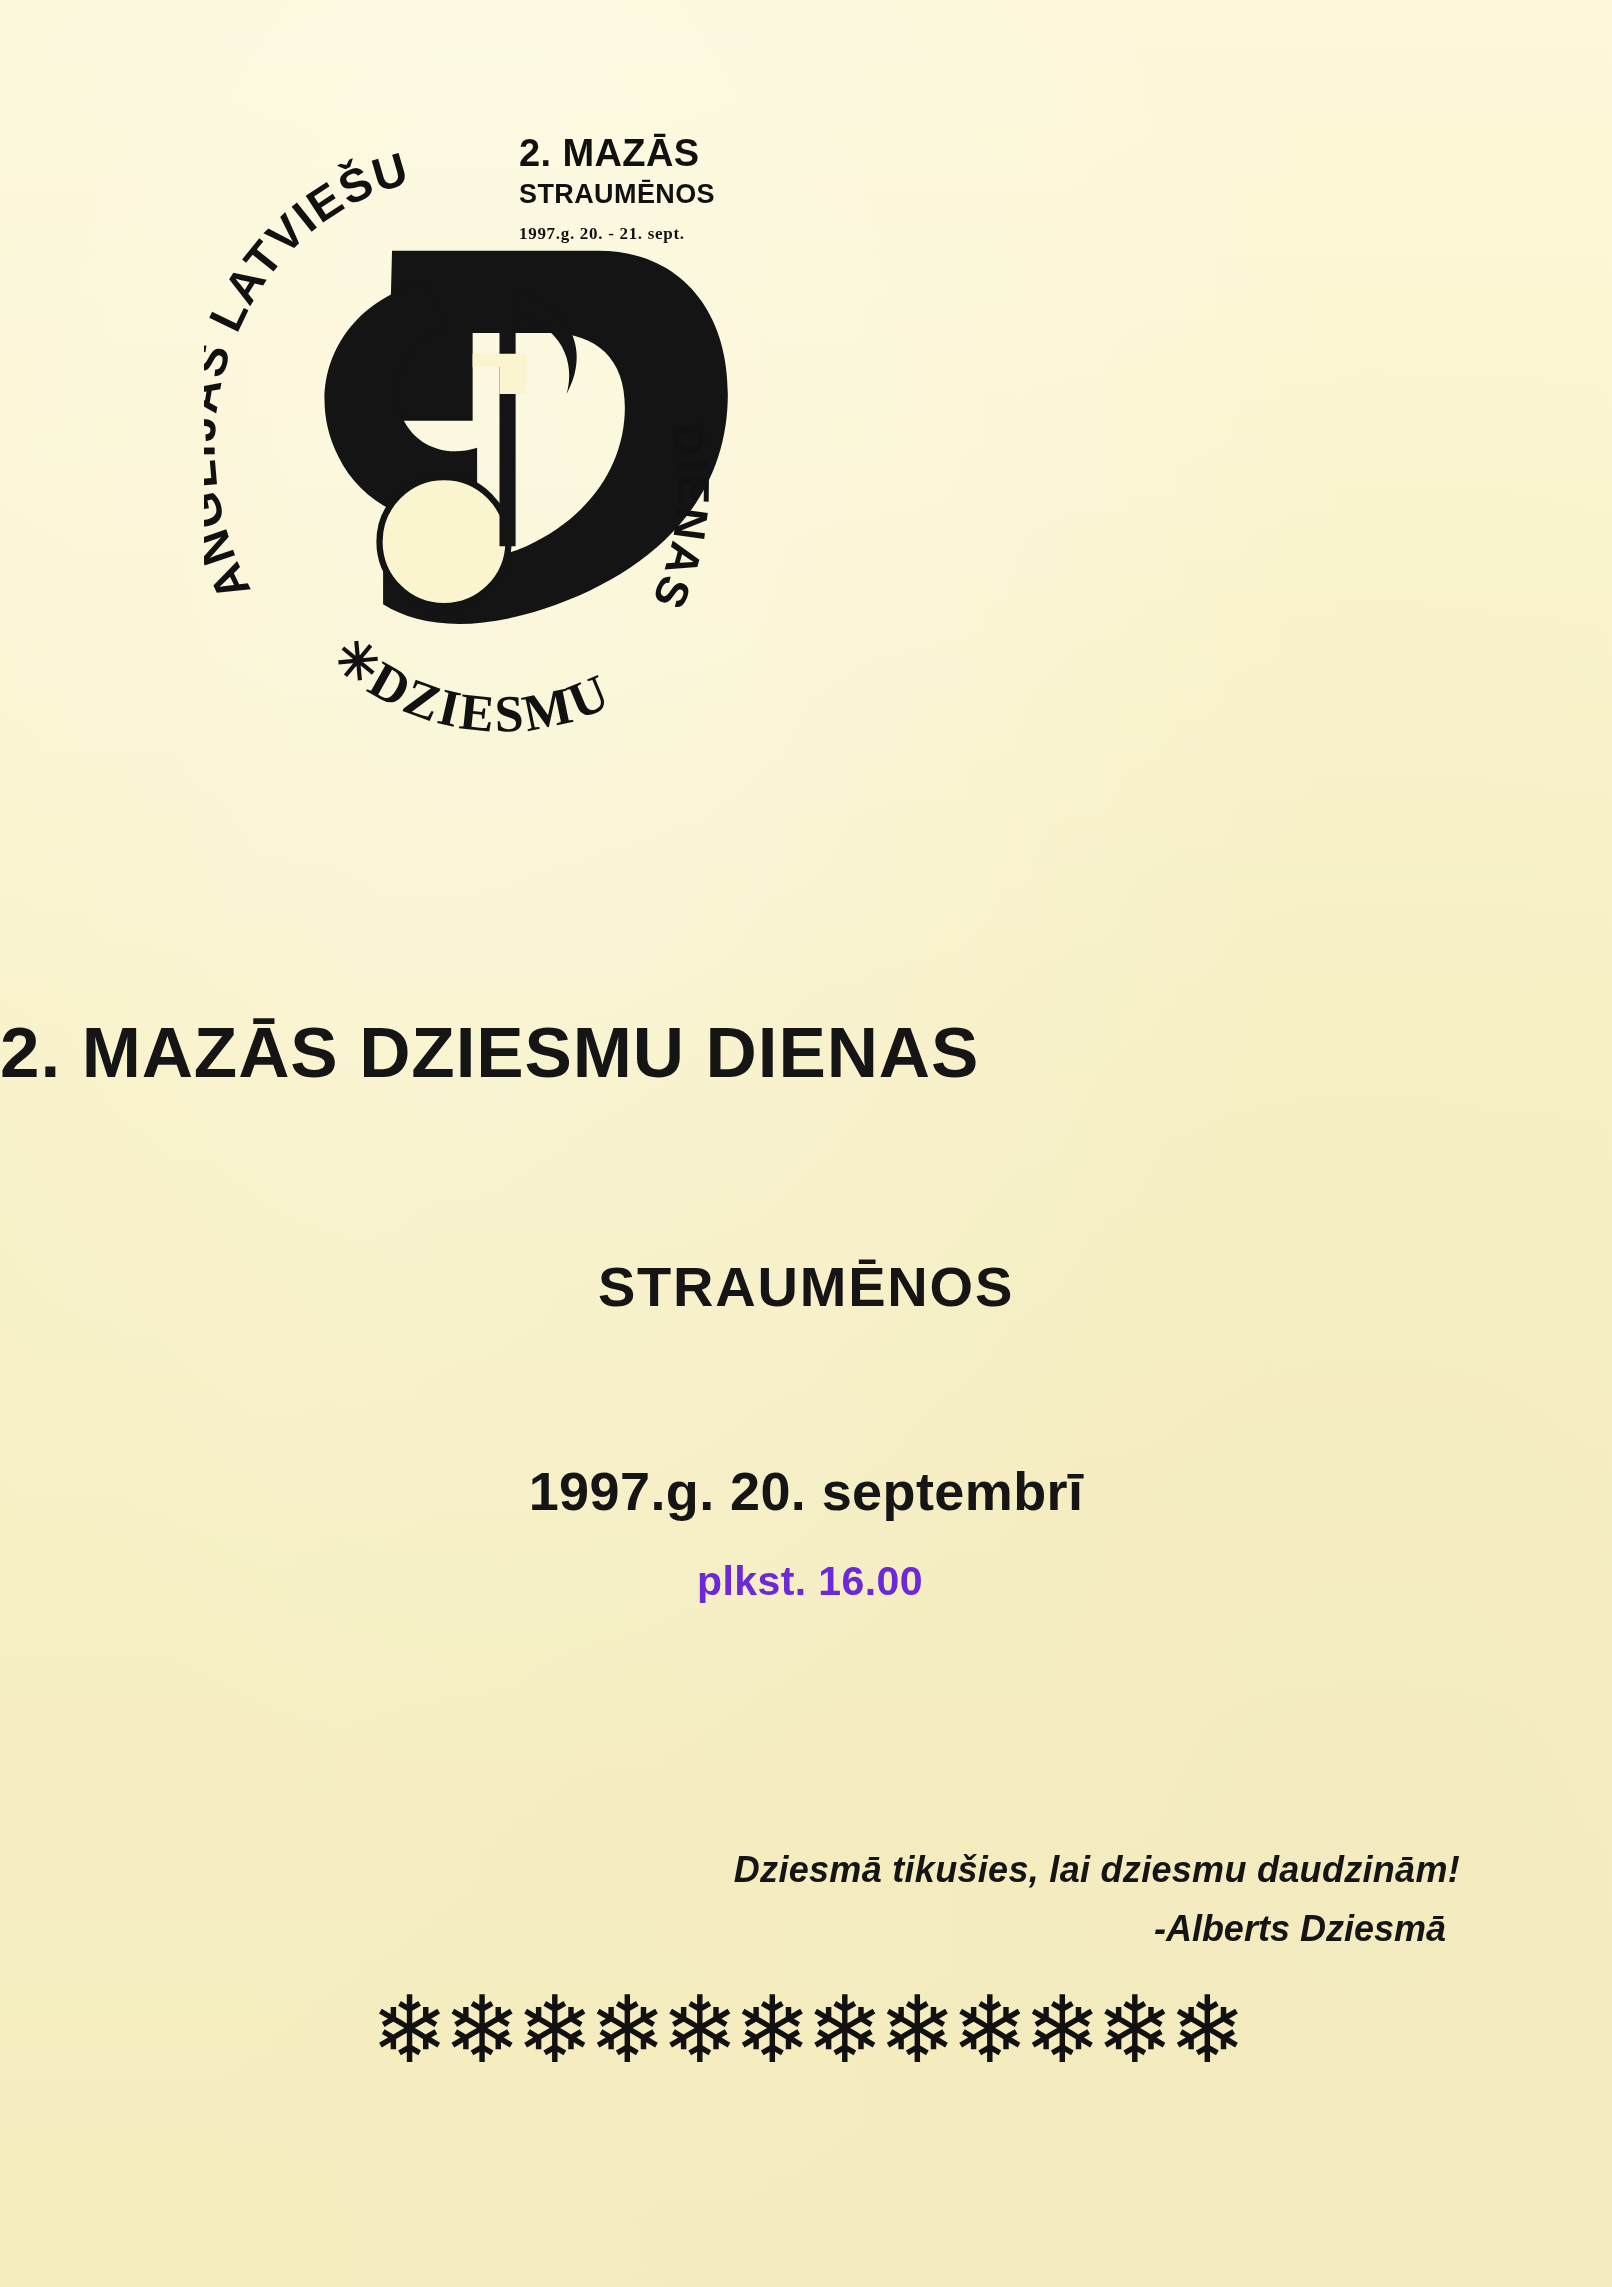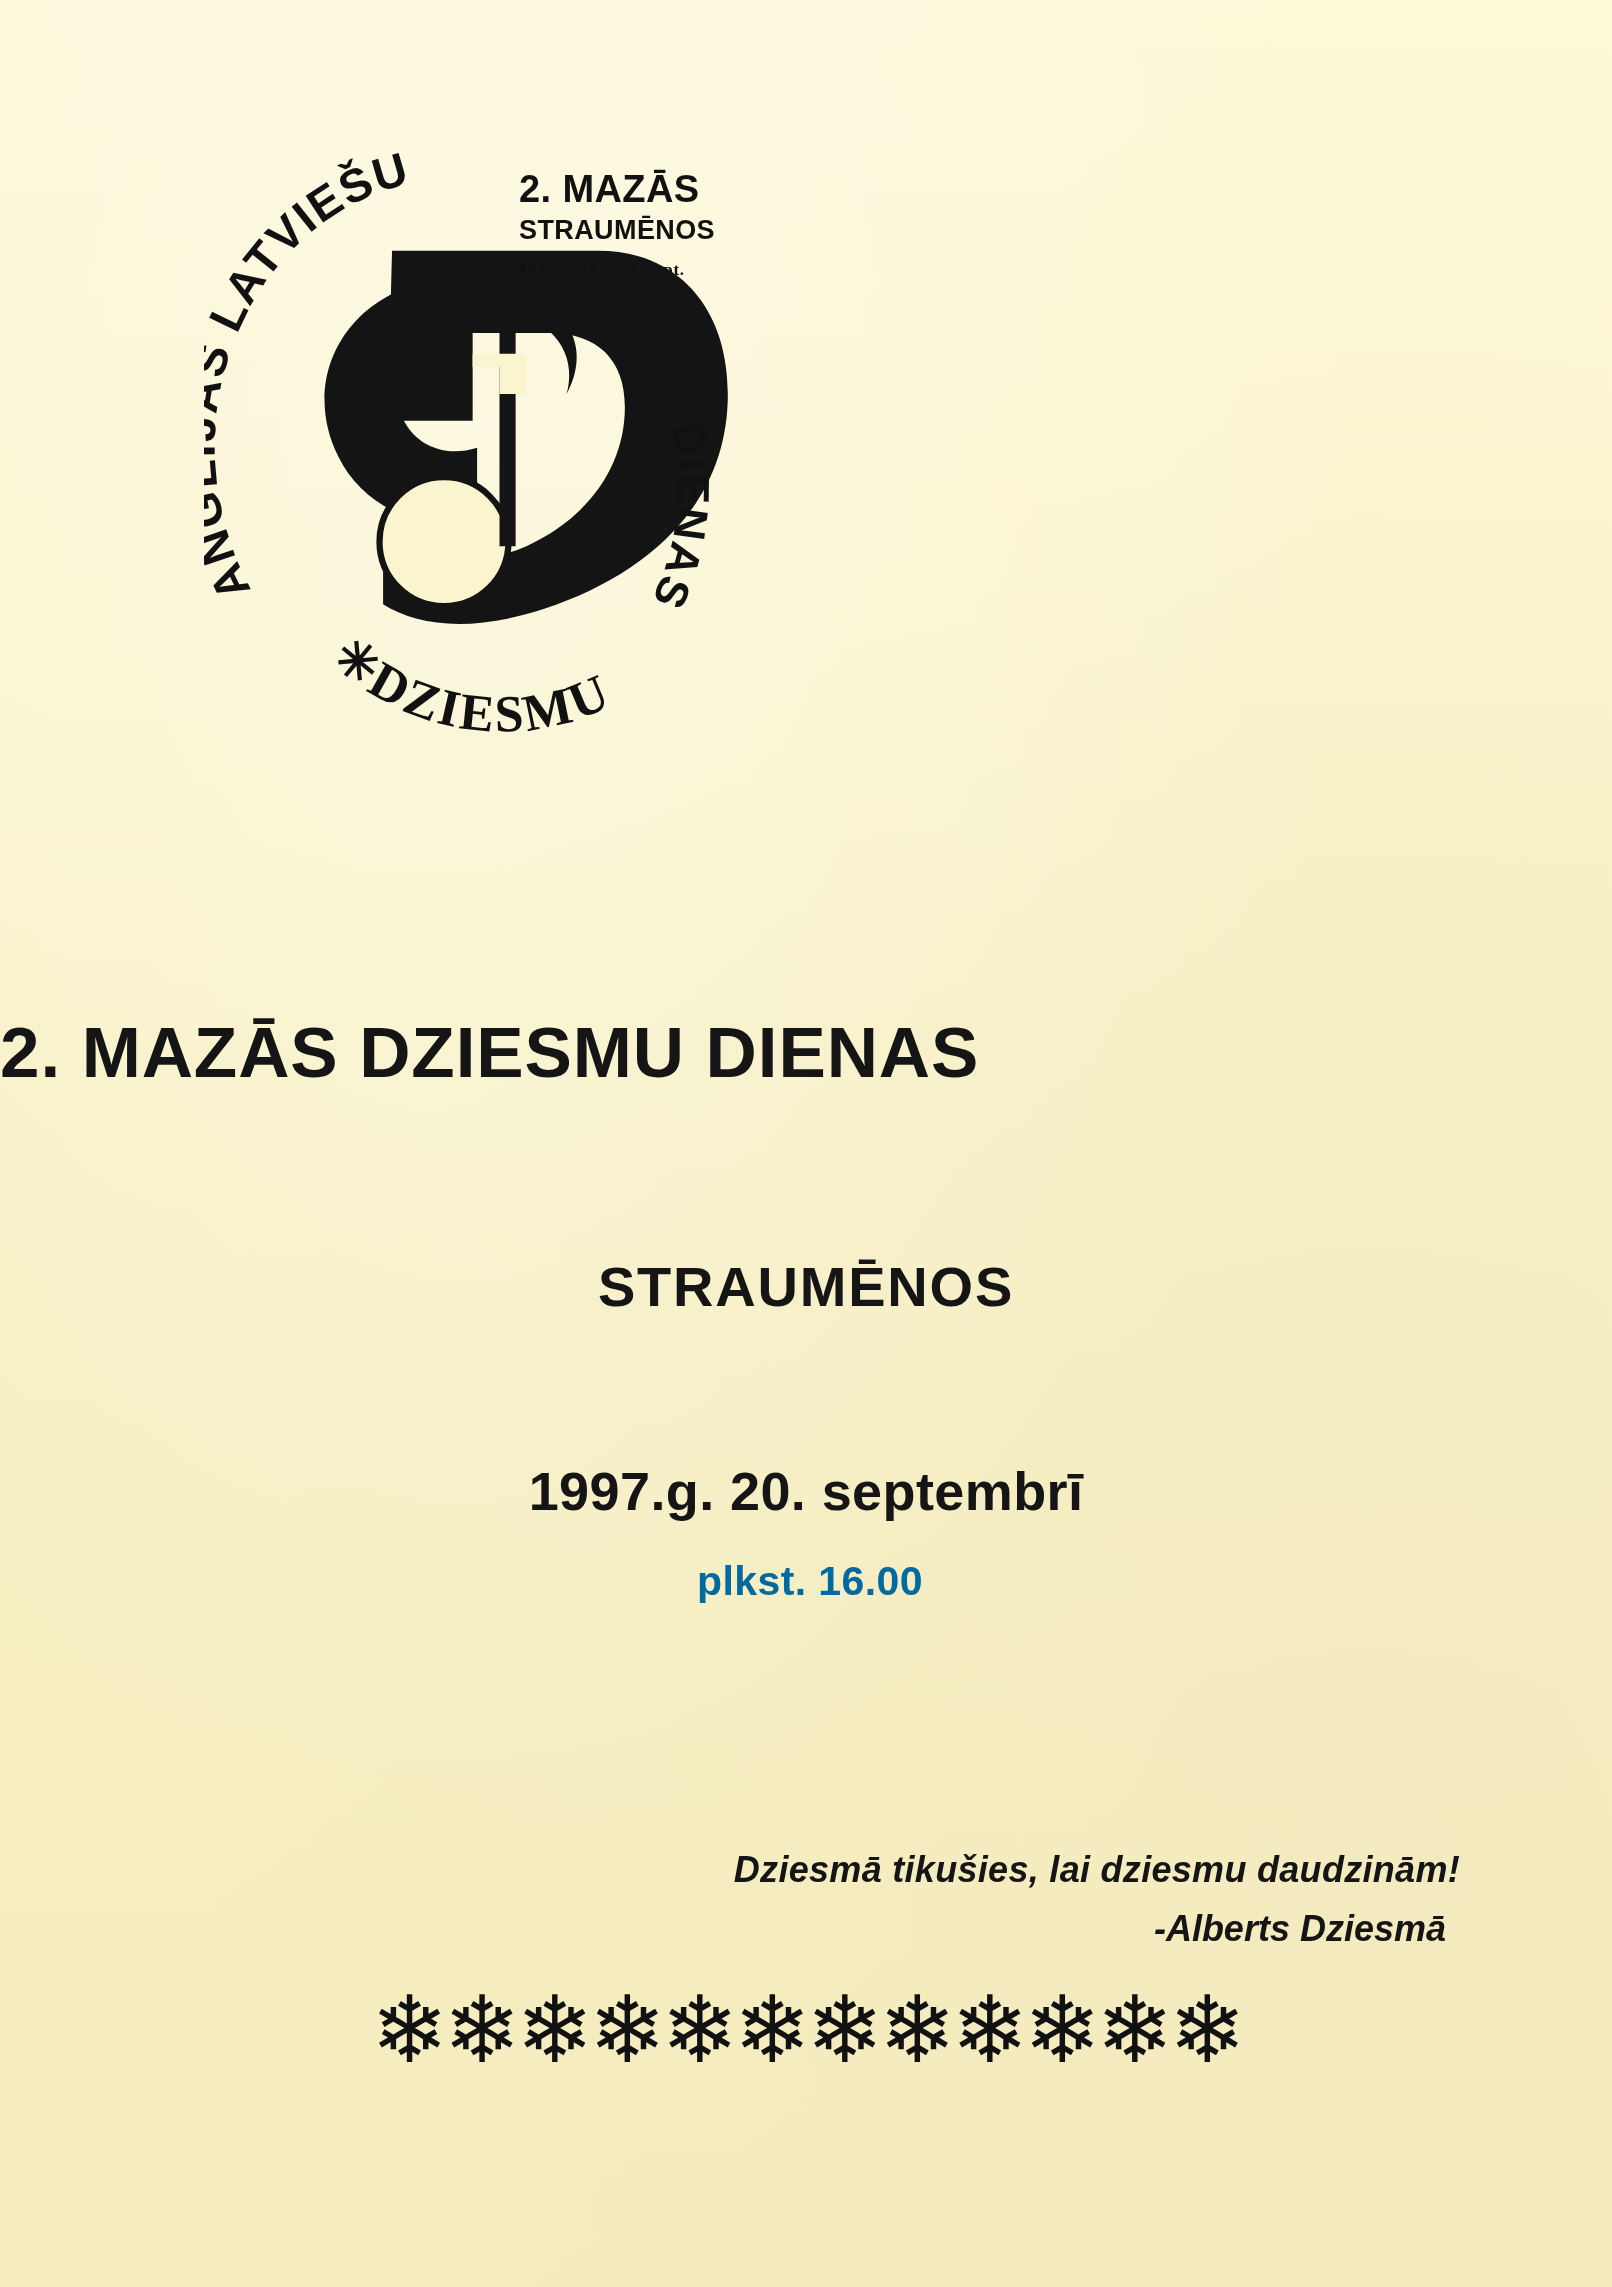--- a/index.html
+++ b/index.html
@@ -48,21 +48,20 @@
     left: 315px;
     top: 9px;
     width: 269px;
   }
   .logo-title-lines .l1 {
     font-size: 38px;
     font-weight: bold;
     letter-spacing: 0.4px;
     line-height: 1.0;
     color: #111;
-    margin-top: 36px;
   }
   .logo-title-lines .l2 {
     font-size: 27px;
     font-weight: bold;
     letter-spacing: 0.4px;
     margin-top: 7.2px;
     color: #111;
   }
   .logo-title-lines .l3 {
     font-family: "Liberation Serif", serif;
@@ -113,21 +112,21 @@
 
   .time-line {
     position: absolute;
     left: 0;
     right: 0;
     top: 1558px;
     text-align: center;
     font-size: 41px;
     font-weight: bold;
     letter-spacing: 0.4px;
-    color: #0369a1;
+    color: #6d28d9;
     padding-left: 8px;
   }
 
   .quote {
     position: absolute;
     left: 152px;
     right: 152px;
     top: 1849px;
     text-align: right;
     font-size: 36px;

